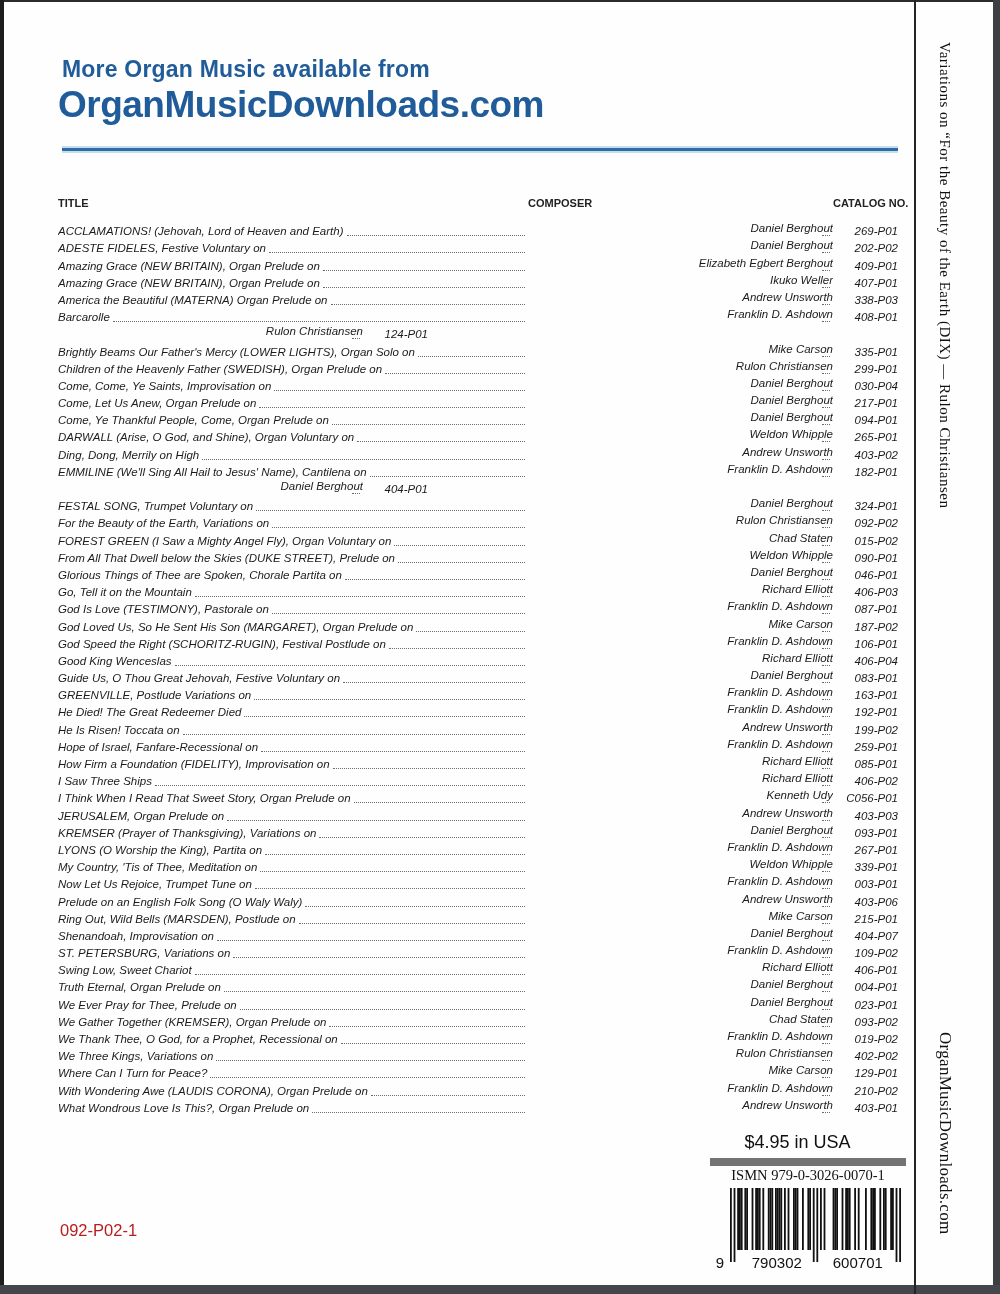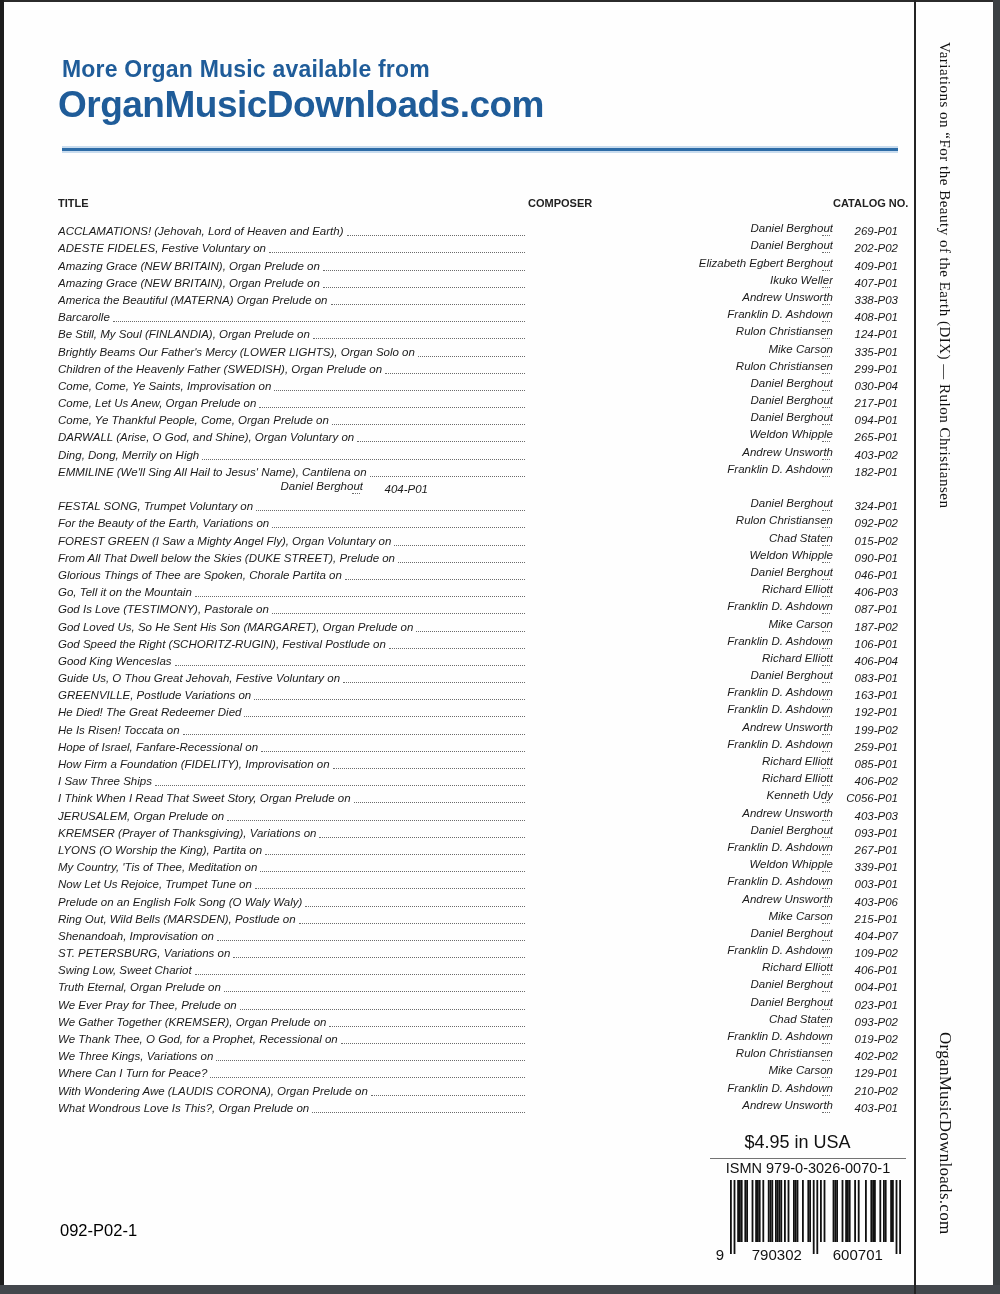--- a/index.html
+++ b/index.html
@@ -28,23 +28,23 @@
   .cell{display:flex;align-items:flex-end;overflow:hidden;}
   .c-title{width:470px;}
   .c-comp{width:305px;flex-direction:column;}
   .c-cat{width:65px;text-align:right;white-space:nowrap;}
   .txt{white-space:nowrap;}
   .leader{flex:1;border-bottom:1.5px dotted #6b6b6b;margin:0 3px 2px 3px;min-width:8px;}
 
   
   .price{position:absolute;left:700px;top:1132px;width:195px;text-align:center;font-size:18px;color:#101010;}
   .barcode-block{position:absolute;left:710px;top:1158px;width:196px;text-align:center;}
-  .ismn{border-top:1px solid #737373;padding-top:1px;font-size:14.5px;white-space:nowrap;color:#101010;}
+  .ismn{border-top:8px solid #737373;padding-top:1px;font-size:14.5px;white-space:nowrap;color:#101010;font-family:Liberation Serif, serif;}
   .barcode-svg{display:block;margin:2px auto 0 auto;}
-  .catalog-code{position:absolute;left:60px;top:1221px;font-size:16.5px;color:#000000;}
+  .catalog-code{position:absolute;left:60px;top:1221px;font-size:16.5px;color:#b91c1c;}
 
   
   .spine-top{position:absolute;left:936px;top:42px;writing-mode:vertical-rl;
              font-family:"Liberation Serif","DejaVu Serif",serif;font-size:15px;color:#111;
              letter-spacing:.5px;white-space:nowrap;}
   .spine-bottom{position:absolute;left:935px;top:1032px;writing-mode:vertical-rl;
              font-family:"Liberation Serif","DejaVu Serif",serif;font-size:17px;color:#111;
              letter-spacing:.3px;white-space:nowrap;}
 </style>
 </head>
@@ -129,24 +129,20 @@
           <span class="txt">Barcarolle</span>
           <span class="leader"></span>
         </div>
         <div class="cell c-comp">
           <span class="txt">Franklin D. Ashdown</span>
           <span class="leader"></span>
         </div>
         <div class="c-cat">408-P01</div>
       </div>
       <div class="row">
-        <div class="cell c-title">
-          <span class="txt">Be Still, My Soul (FINLANDIA), Organ Prelude on</span>
-          <span class="leader"></span>
-        </div>
         <div class="cell c-comp">
           <span class="txt">Rulon Christiansen</span>
           <span class="leader"></span>
         </div>
         <div class="c-cat">124-P01</div>
       </div>
       <div class="row">
         <div class="cell c-title">
           <span class="txt">Brightly Beams Our Father's Mercy (LOWER LIGHTS), Organ Solo on</span>
           <span class="leader"></span>

